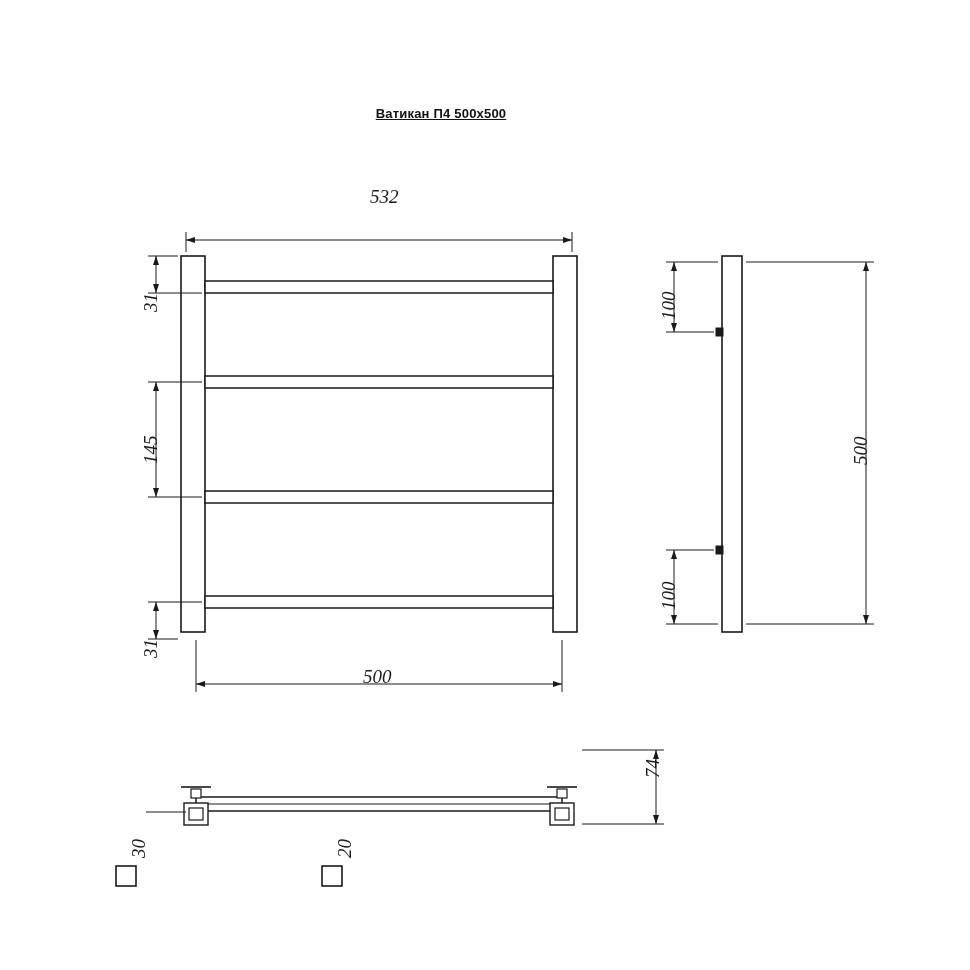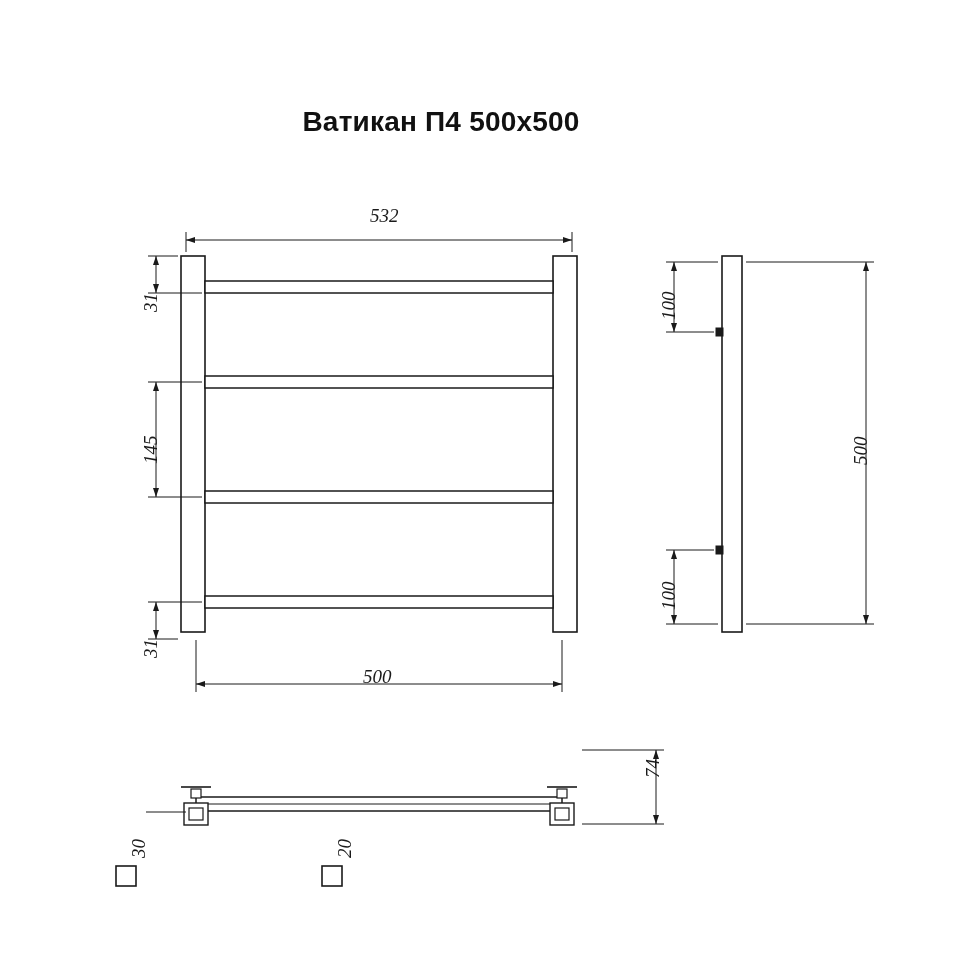--- a/index.html
+++ b/index.html
@@ -20,24 +20,25 @@
     left: 0; top: 0;
     width: 970px;
     height: 970px;
   }
   .title {
     position: absolute;
     left: 0;
     top: 106px;
     width: 882px;
     text-align: center;
-    font-size: 28px;
+    font-size: 13px;
     font-weight: bold;
     letter-spacing: 0.2px;
     color: #111;
+    text-decoration: underline;
   }
   svg.drawing {
     position: absolute;
     left: 0;
     top: 0;
     width: 970px;
     height: 970px;
   }
   .dimtext {
     position: absolute;
@@ -179,21 +180,21 @@
       <g>
         <rect x="116" y="866" width="20" height="20" fill="#ffffff" stroke="#1a1a1a" stroke-width="1.6"></rect>
       </g>
       <g>
         <rect x="322" y="866" width="20" height="20" fill="#ffffff" stroke="#1a1a1a" stroke-width="1.6"></rect>
       </g>
 
     </g>
   </svg>
 
-  <div class="dimtext" style="left:370px; top:205px;font-style:italic;">532</div>
+  <div class="dimtext" style="left:370px; top:186px;font-style:italic;">532</div>
 
   <div class="dimtext vert" style="left:140px; top:312px;">31</div>
 
   <div class="dimtext vert" style="left:140px; top:464px;">145</div>
 
   <div class="dimtext vert" style="left:140px; top:658px;">31</div>
 
   <div class="dimtext" style="left:363px; top:666px;">500</div>
 
   <div class="dimtext vert" style="left:658px; top:320px;">100</div>

